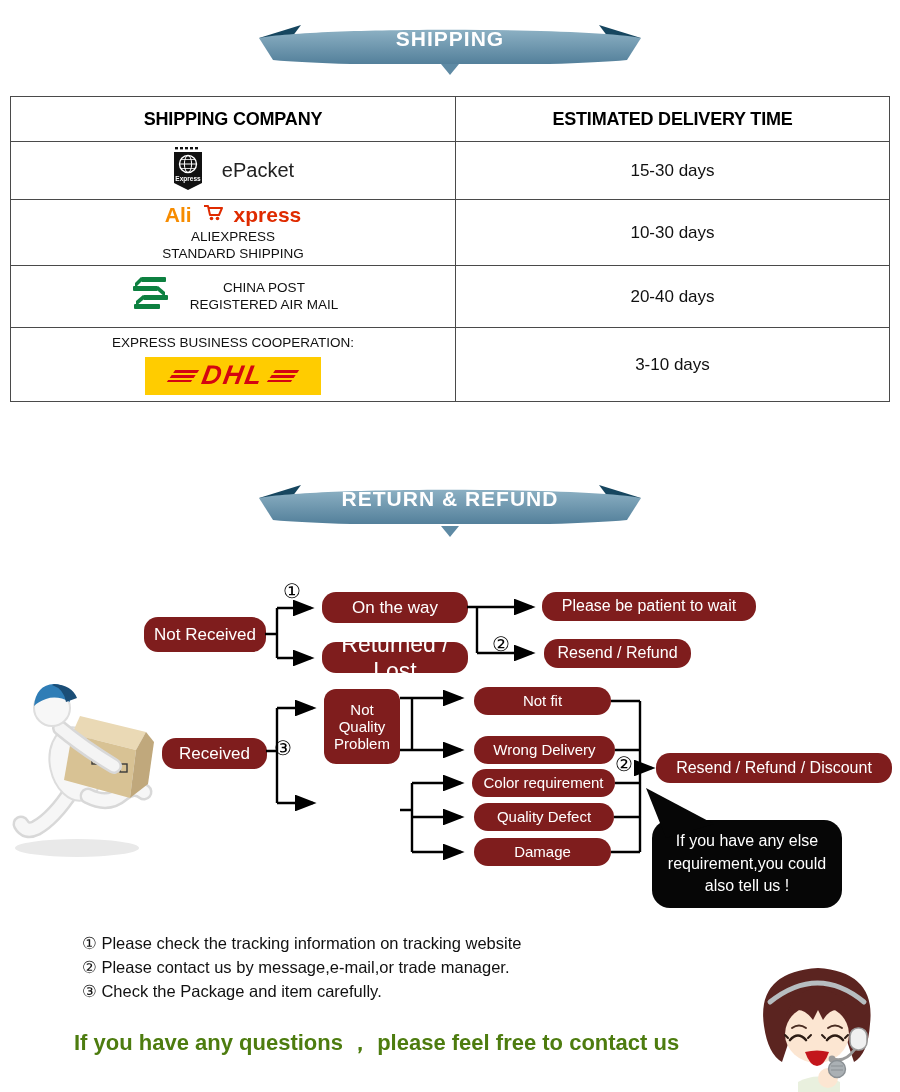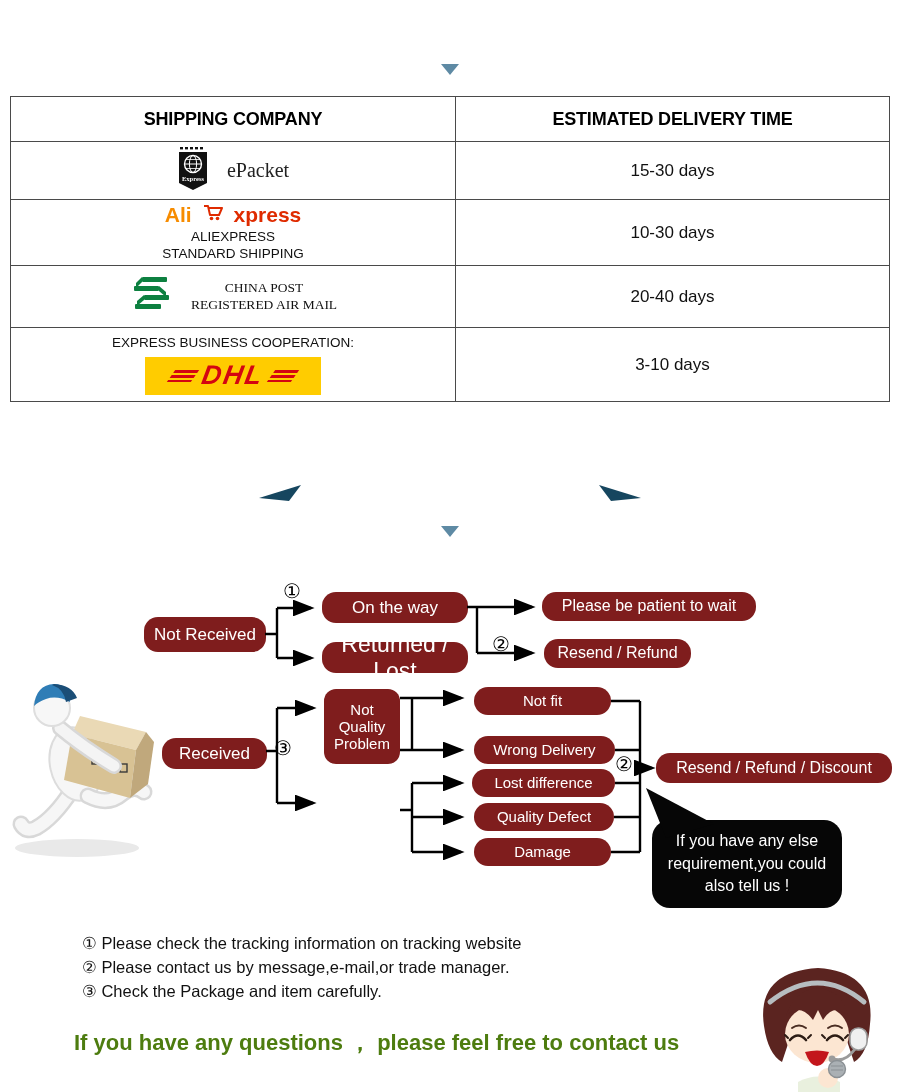--- a/index.html
+++ b/index.html
@@ -10,21 +10,21 @@
   .ribbon svg{position:absolute;left:0;top:0;}
   .ribbon-label{position:absolute;left:0;top:7px;width:390px;text-align:center;
       color:#fff;font-size:21px;font-weight:700;letter-spacing:1px;}
   .tri{position:absolute;width:0;height:0;border-left:9px solid transparent;
       border-right:9px solid transparent;border-top:11px solid #5e8aa4;}
   
   .ship-table{position:absolute;left:10px;top:96px;width:880px;border-collapse:collapse;table-layout:fixed;}
   .ship-table th,.ship-table td{border:1px solid #4a4a4a;text-align:center;vertical-align:middle;padding:0;}
   .ship-table th{font-size:18px;font-weight:700;letter-spacing:-0.2px;color:#000;}
   .days{font-size:17px;color:#111;}
-  .co-cell{display:flex;align-items:center;justify-content:center;gap:18px;font-family:Liberation Serif, serif;}
+  .co-cell{display:flex;align-items:center;justify-content:center;gap:18px;}
   .epk-name{font-size:20px;color:#222;}
   .ali-line{display:flex;align-items:flex-end;justify-content:center;gap:9px;font-weight:700;font-size:21px;line-height:1;}
   .ali-a{color:#f78c00;} .ali-x{color:#df2b00;}
   .sub{font-size:13.5px;color:#111;line-height:1.25;}
   .coop-label{font-size:13.5px;color:#111;margin-bottom:7px;}
   .dhl{width:176px;height:38px;background:#ffcc00;display:flex;align-items:center;justify-content:center;gap:7px;margin:0 auto;}
   .dhl-word{color:#d40511;font-weight:900;font-style:italic;font-size:27px;letter-spacing:2px;transform:skewX(-10deg);line-height:1;}
   .dhl-stripes{width:24px;height:12px;background:repeating-linear-gradient(to bottom,#d40511 0 2.5px,rgba(0,0,0,0) 2.5px 5.2px);transform:skewX(-35deg);}
   
   .pill{position:absolute;background:#7f1d1d;color:#fff;display:flex;align-items:center;justify-content:center;
@@ -36,20 +36,34 @@
   
   .note{position:absolute;left:82px;font-size:16.5px;color:#111;white-space:nowrap;}
   .contact{position:absolute;left:74px;top:1028px;font-size:22px;font-weight:700;color:#4d7c0f;white-space:nowrap;}
   .art{position:absolute;}
 </style>
 </head>
 <body>
 
 <div class="page">
 
+  <div class="ribbon" style="left:255px;top:20px;">
+    <svg width="390" height="44" viewBox="0 0 390 44">
+      <defs>
+        <linearGradient id="rg1" x1="0" y1="0" x2="0" y2="1">
+          <stop offset="0" stop-color="#8cb0c3"></stop>
+            <stop offset="1" stop-color="#517e99"></stop>
+        </linearGradient>
+      </defs>
+      <polygon points="4,18 46,5 34,21" fill="#16465f"></polygon>
+      <polygon points="386,18 344,5 356,21" fill="#16465f"></polygon>
+      <path d="M4,18 C60,7 330,7 386,18 L372,40 C300,47 90,47 18,40 Z" fill="url(#rg1)"></path>
+    </svg>
+    <div class="ribbon-label">SHIPPING</div>
+  </div>
   <div class="tri" style="left:441px;top:64px;"></div>
 
   <table class="ship-table">
     <colgroup>
         <col style="width:445px">
         <col>
       </colgroup>
     <tbody>
         <tr style="height:45px">
       <th><span>SHIPPING COMPANY</span></th>
@@ -192,21 +206,21 @@
   <div class="pill" style="left:162px;top:738px;width:105px;height:31px;font-size:17px;">
       <span>Received</span>
     </div>
   <div class="pill" style="left:474px;top:687px;width:137px;height:28px;font-size:15px;">
       <span>Not fit</span>
     </div>
   <div class="pill" style="left:474px;top:736px;width:141px;height:28px;font-size:15px;">
       <span>Wrong Delivery</span>
     </div>
   <div class="pill" style="left:472px;top:769px;width:143px;height:28px;font-size:15px;">
-      <span>Lost difference</span>
+      <span>Color requirement</span>
     </div>
   <div class="pill" style="left:474px;top:803px;width:140px;height:28px;font-size:15px;">
       <span>Quality Defect</span>
     </div>
   <div class="pill" style="left:474px;top:838px;width:137px;height:28px;font-size:15px;">
       <span>Damage</span>
     </div>
   <div class="pill" style="left:656px;top:753px;width:236px;height:30px;font-size:16px;">
       <span>Resend / Refund / Discount</span>
     </div>

